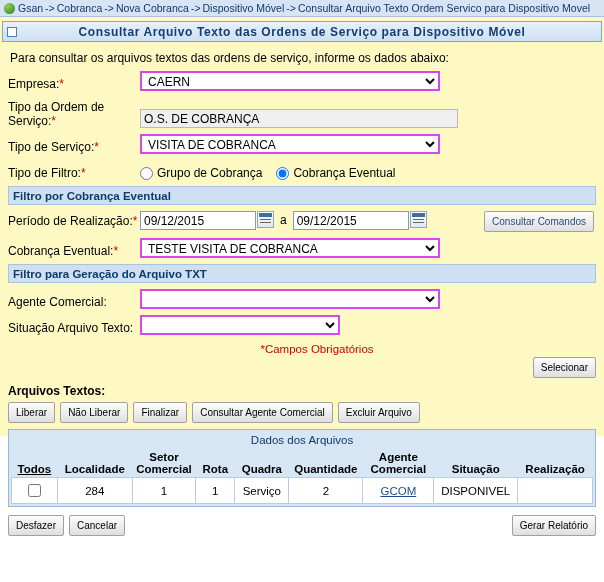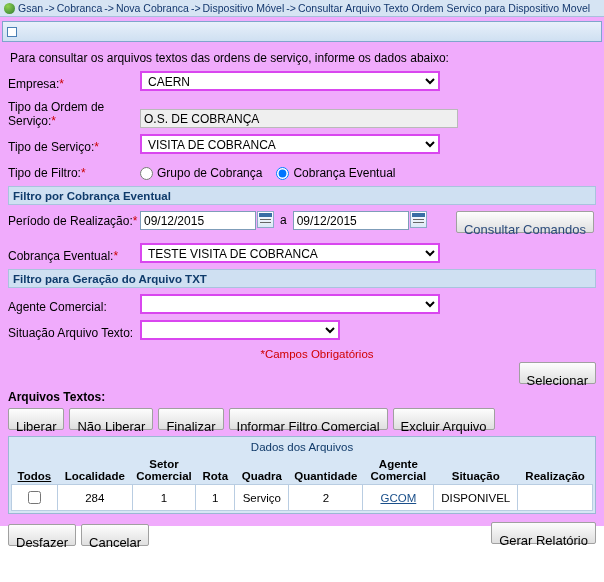--- a/index.html
+++ b/index.html
@@ -10,23 +10,23 @@
     width: 604px;
     height: 582px;
     background: #ffffff;
     font-family: "Liberation Sans", sans-serif;
     font-size: 12px;
     color: #000000;
     overflow: hidden;
   }
   .app {
     width: 604px;
-    height: 526px;
+    height: 436px;
     position: relative;
-    background: #f0abfc;
+    background: #fef9c3;
   }
   
   .breadcrumb {
     height: 16px;
     background: #d6e4f3;
     border-bottom: 1px solid #a8c0dc;
     display: flex;
     align-items: center;
     padding: 0 4px;
     font-size: 10.5px;
@@ -189,25 +189,25 @@
     position: absolute;
     left: 2px;
     top: 7px;
     width: 11px;
     height: 1px;
     box-shadow: 0 0 0 0 #666, 0 3px 0 0 #666;
     background: #666;
   }
   .btn {
     font-family: "Liberation Sans", sans-serif;
-    font-size: 13px;
+    font-size: 10px;
     background: linear-gradient(to bottom, #fdfdfd, #dfdfdf);
     border: 1px solid #a0a0a0;
     border-radius: 2px;
-    padding: 10px 7px;
+    padding: 2px 7px;
     color: #000;
     cursor: pointer;
     height: 21px;
     box-sizing: border-box;
     white-space: nowrap;
   }
   .btn-link {
     color: #2a4a7a;
   }
   .row-periodo {
@@ -313,20 +313,21 @@
     <span class="bc-sep">-&gt;</span>
     <a href="#" class="bc-link">Nova Cobranca</a>
     <span class="bc-sep">-&gt;</span>
     <a href="#" class="bc-link">Dispositivo Móvel</a>
     <span class="bc-sep">-&gt;</span>
     <span class="bc-link">Consultar Arquivo Texto Ordem Servico para Dispositivo Movel</span>
   </div>
 
   <div class="title-bar">
     <span class="dot"></span>
+    <span class="tt">Consultar Arquivo Texto das Ordens de Serviço para Dispositivo Móvel</span>
   </div>
 
   <div class="intro">Para consultar os arquivos textos das ordens de serviço, informe os dados abaixo:</div>
 
   <div class="form">
 
     <div class="row">
       <div class="lbl">
         <span>Empresa:</span><span class="req">*</span>
       </div>
@@ -434,21 +435,21 @@
   <div class="sel-btn-row">
     <button class="btn">Selecionar</button>
   </div>
 
   <div class="arquivos-title">Arquivos Textos:</div>
 
   <div class="btn-row">
     <button class="btn">Liberar</button>
     <button class="btn">Não Liberar</button>
     <button class="btn">Finalizar</button>
-    <button class="btn">Informar Filtro Comercial</button>
+    <button class="btn">Consultar Agente Comercial</button>
     <button class="btn">Excluir Arquivo</button>
   </div>
 
   <div class="table-wrap">
     <table class="grid">
       <thead>
         <tr>
           <th class="group" colspan="9">Dados dos Arquivos</th>
         </tr>
         <tr>

